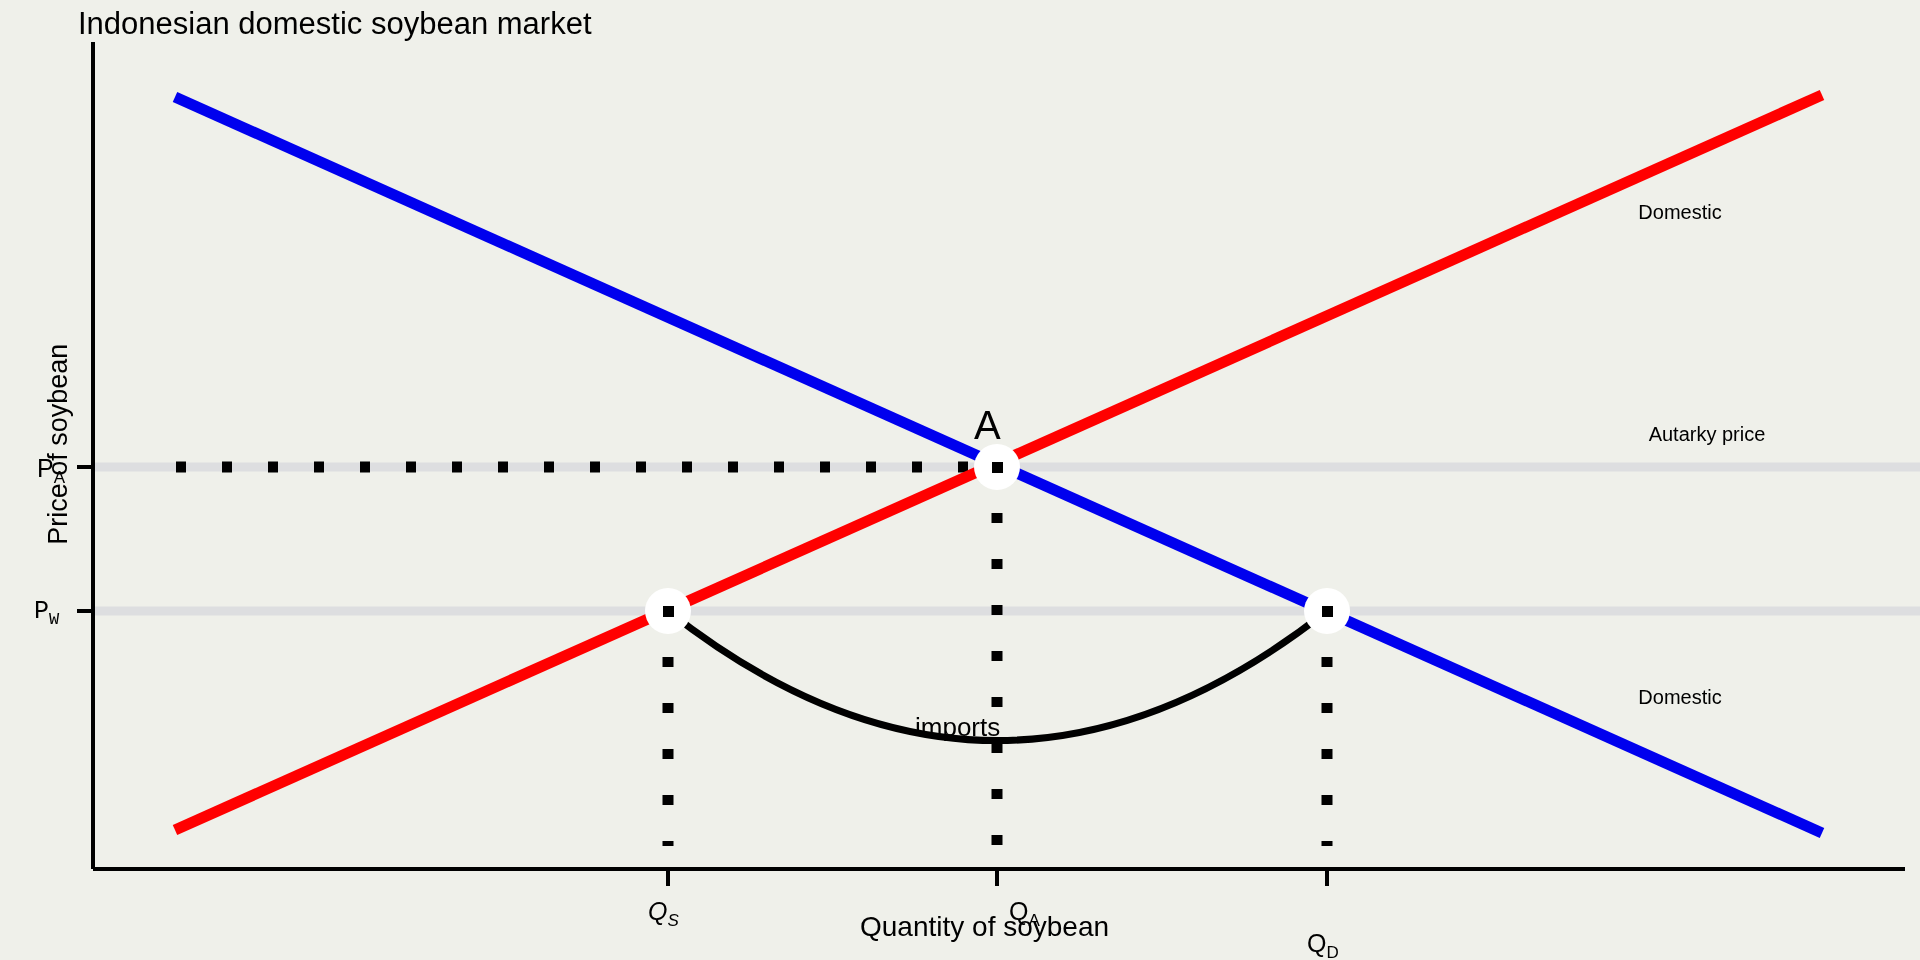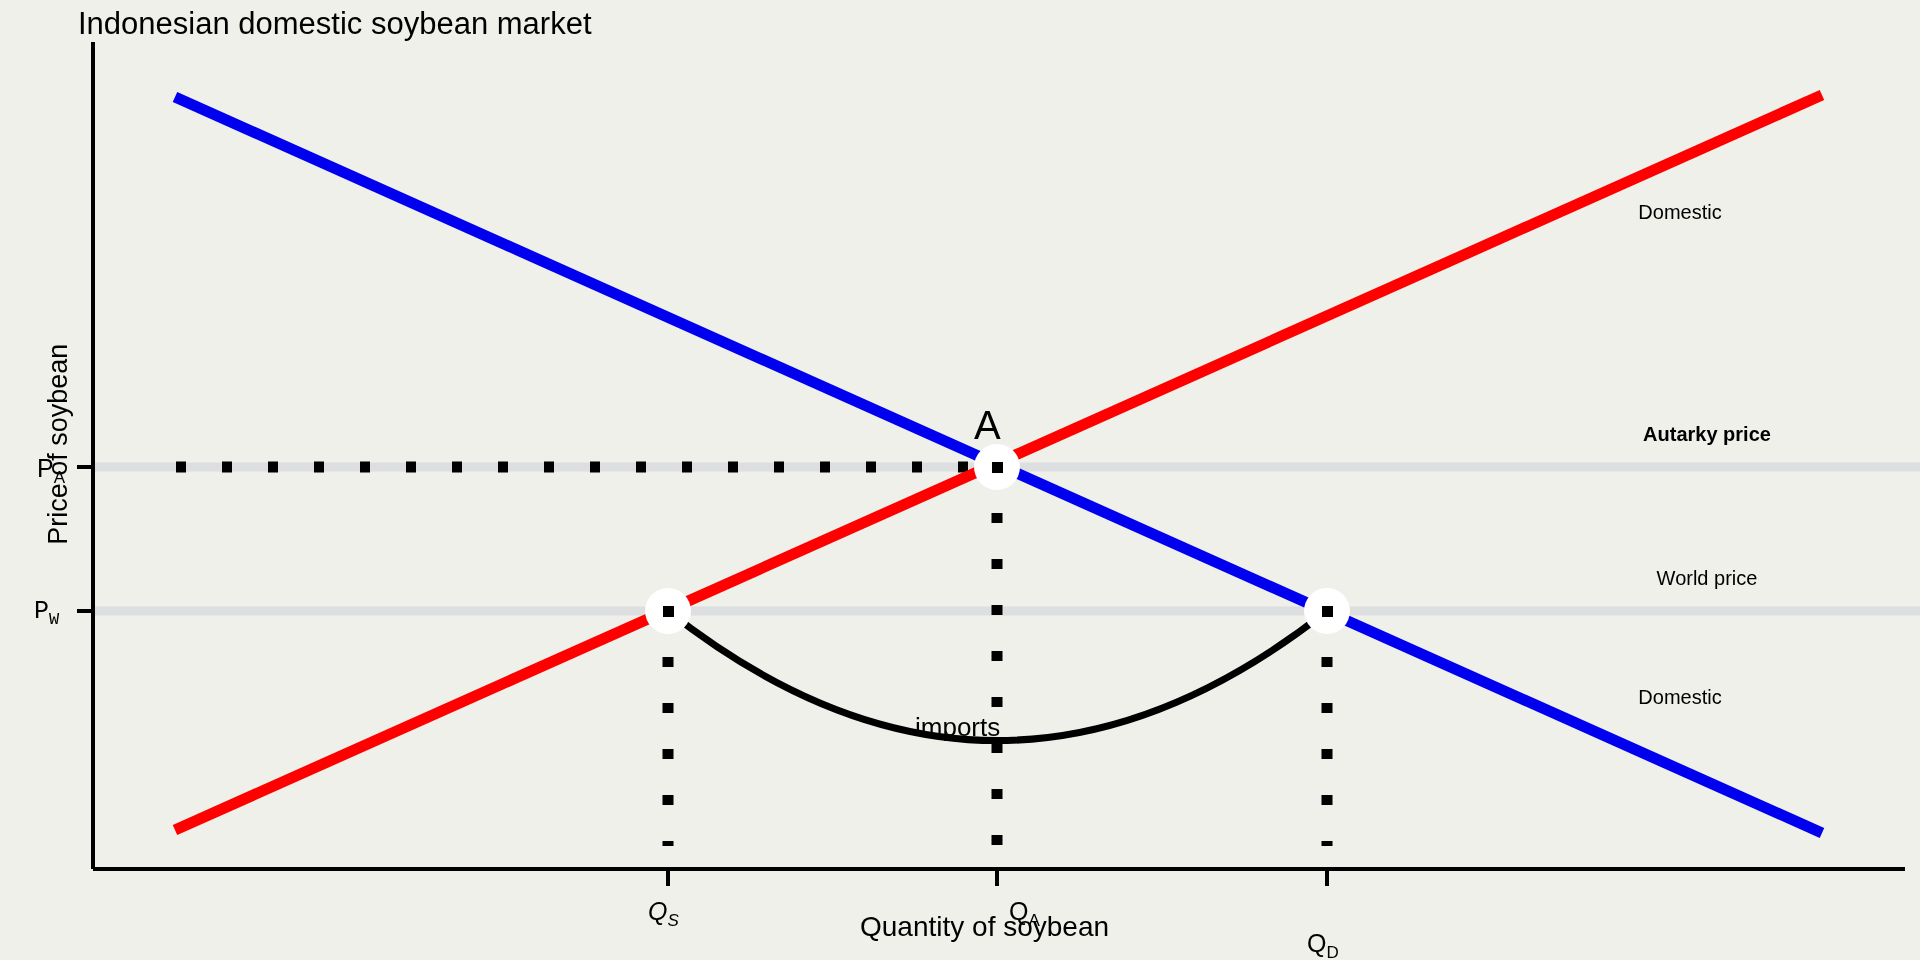--- a/index.html
+++ b/index.html
@@ -69,21 +69,21 @@
   }
   #label-imports {
     left: 915px;
     top: 714px;
     font-size: 26px;
   }
   .annot {
     font-size: 20px;
     text-align: center;
   }
-  #annot-autarky { left: 1547px; top: 424px; width: 320px; font-weight: bold; }
+  #annot-autarky { left: 1547px; top: 424px; width: 320px; }
   #annot-world { left: 1547px; top: 568px; width: 320px; }
   #annot-demand { left: 1530px; top: 645px; width: 300px; }
   #annot-supply-block { left: 1530px; top: 160px; width: 300px; }
 </style>
 </head>
 <body>
 
 <div id="stage">
 
   <svg class="chart" viewBox="0 0 1920 960">
@@ -142,19 +142,18 @@
   <div class="txt" id="label-point-a">A</div>
 
   <div class="txt" id="label-imports">imports</div>
 
   <div class="txt annot" id="annot-supply-block">
     <div>Domestic</div>
   </div>
 
   <div class="txt annot" id="annot-autarky">Autarky price</div>
 
-  <div class="txt annot" id="annot-world">World price</div>
 
   <div class="txt annot" id="annot-demand">
     <div>Domestic</div>
   </div>
 
 </div>
 
 </body></html>

